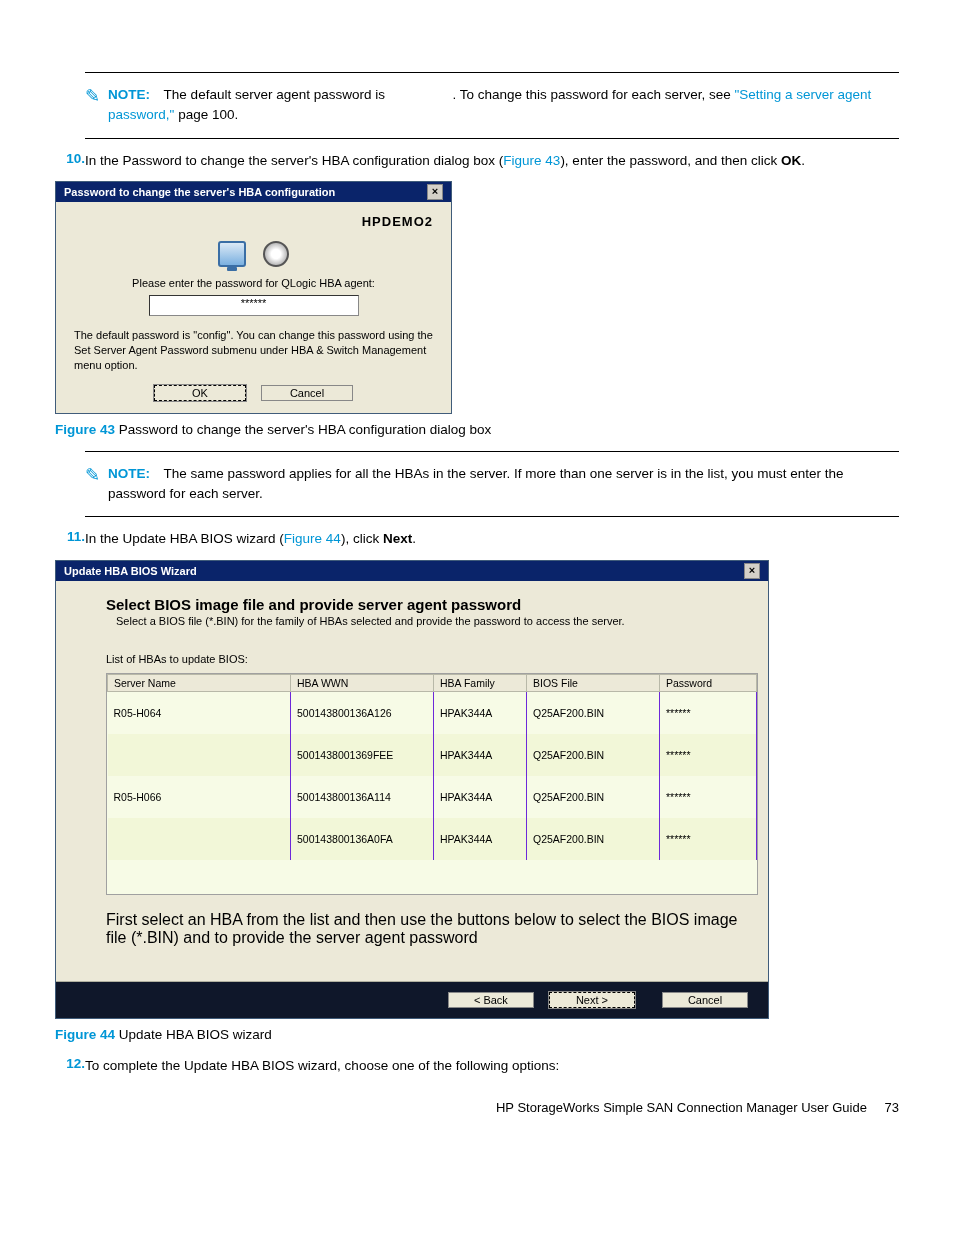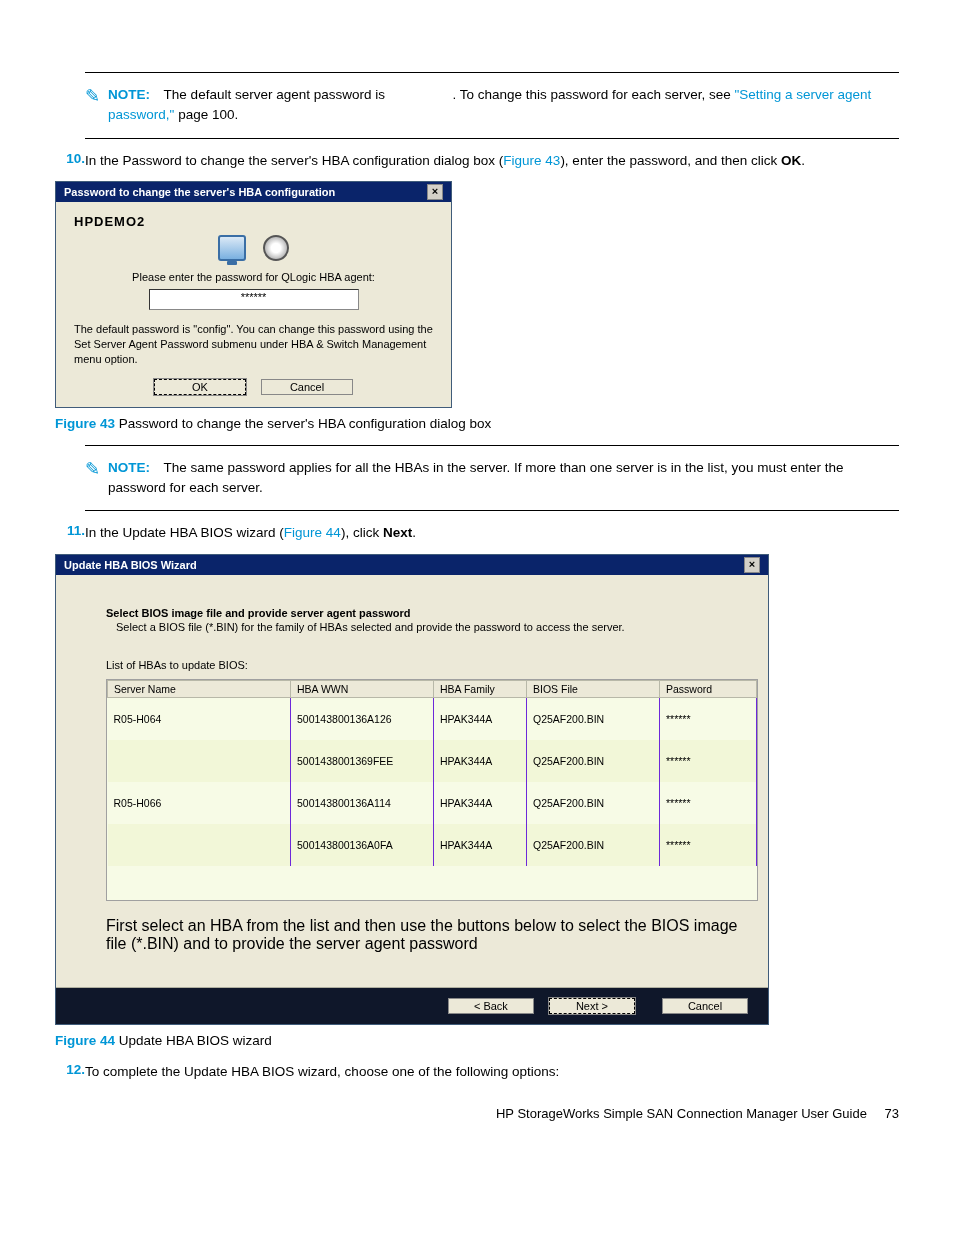--- a/index.html
+++ b/index.html
@@ -94,22 +94,22 @@
     line-height: 13px;
     border: 1px solid #888;
     font-size: 11px;
     font-weight: bold;
   }
   .dialog1-body {
     background: #ece9d8;
     padding: 8px 18px 12px 18px;
   }
   .dialog1-body h4 {
-    text-align: left;
-    margin: 4px 0 6px 0;
+    text-align: right;
+    margin: 4px 0 12px 0;
     font-size: 13px;
     letter-spacing: 1px;
   }
   .dialog1-icons {
     text-align: center;
     margin: 6px 0 10px 0;
   }
   .icon-monitor {
     display: inline-block;
     width: 24px; height: 22px;
@@ -176,22 +176,22 @@
     border: 1px solid #405c7a;
     width: 712px;
     font-size: 11px;
     background: #ece9d8;
   }
   .dialog2-body {
     padding: 10px 30px 12px 50px;
     background: #ece9d8;
   }
   .dialog2 h5 {
-    margin: 22px 0 2px 0;
-    font-size: 11px;
+    margin: 5px 0 2px 0;
+    font-size: 15px;
     font-weight: bold;
   }
   .dialog2-sub {
     margin: 0 0 26px 10px;
   }
   .dialog2-listlabel {
     margin: 0 0 8px 0;
   }
   .gridwrap {
     background: #f7fbe6;

